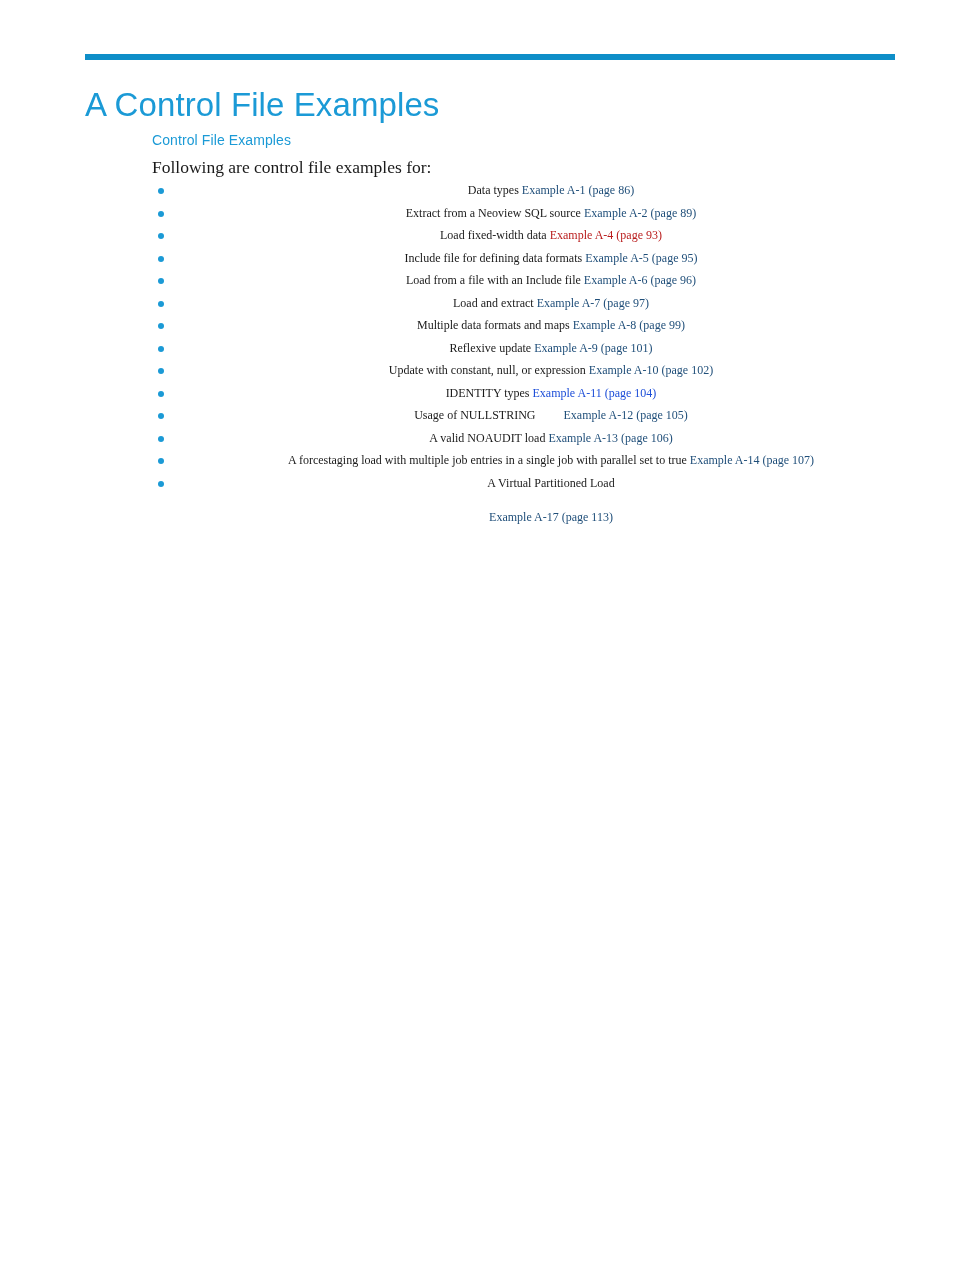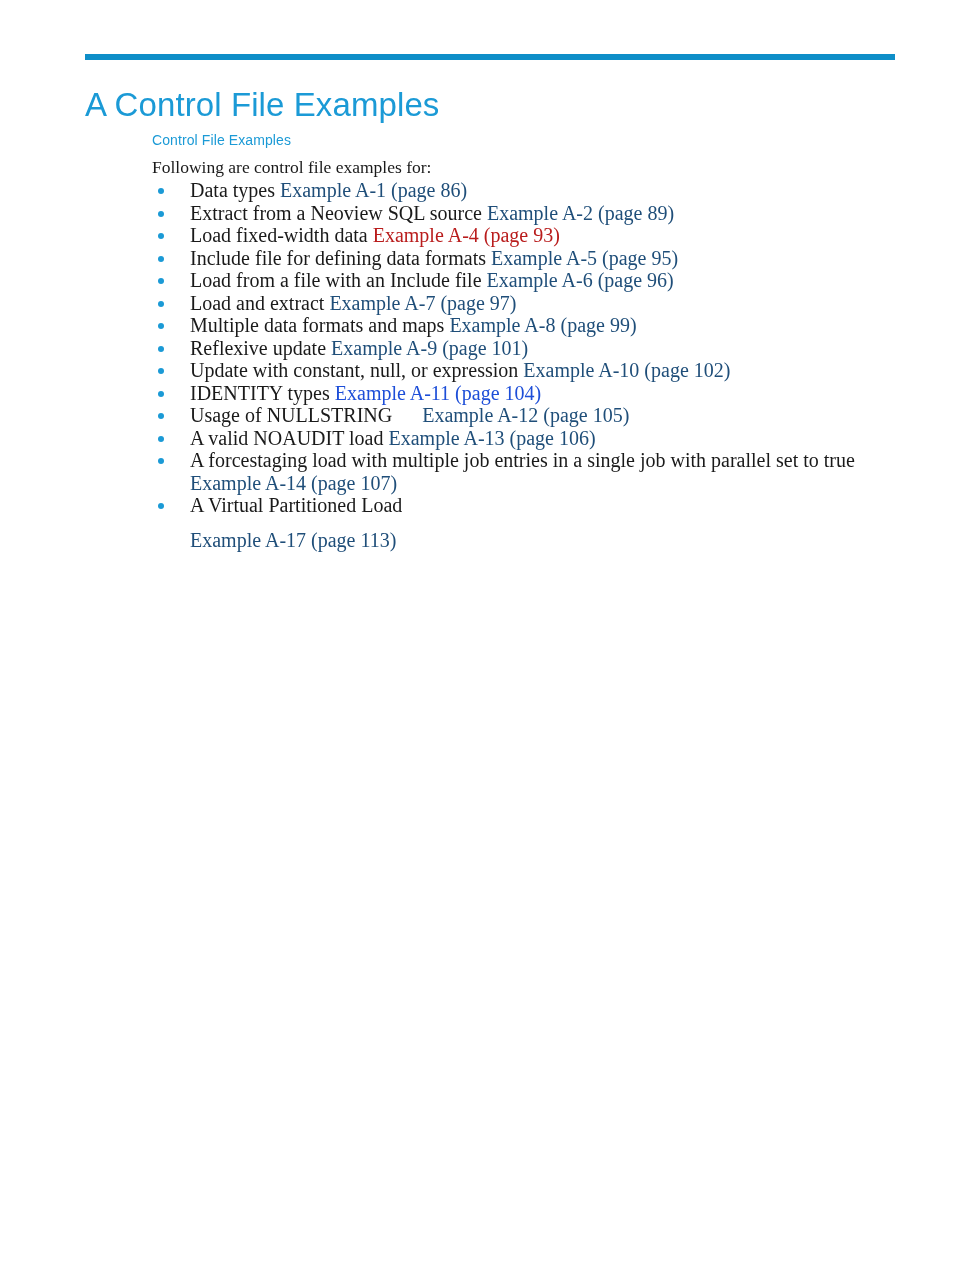--- a/index.html
+++ b/index.html
@@ -69,24 +69,25 @@
     color: #1a1a1a;
   }
   ul.bullet-list {
     list-style: none;
     margin: 0;
     padding: 0;
   }
   ul.bullet-list > li {
     position: relative;
     padding-left: 38px;
-    font-size: 20px;
+    font-size: 12px;
     line-height: 22.5px;
     margin: 0;
     color: #1a1a1a;
+    text-align: center;
   }
   ul.bullet-list > li::before {
     content: "";
     position: absolute;
     left: 6px;
     top: 9px;
     width: 6px;
     height: 6px;
     border-radius: 50%;
     background: #1b9ad6;

